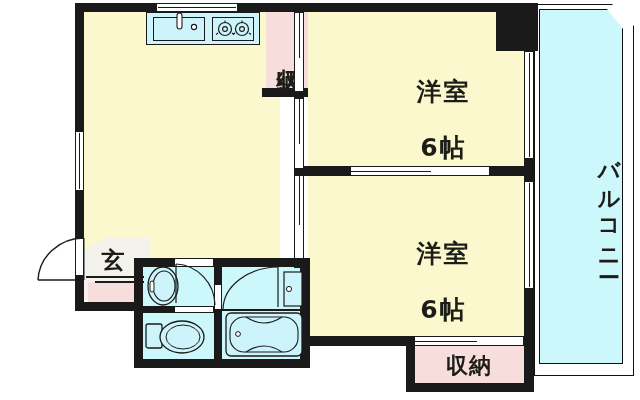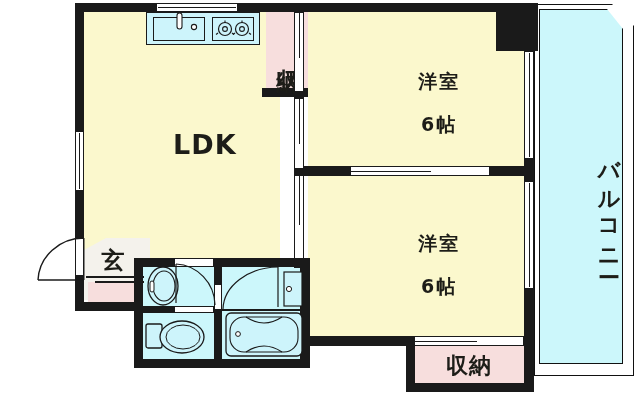--- a/index.html
+++ b/index.html
@@ -22,21 +22,21 @@
   .opening{position:absolute;background:#ffffff;border:1px solid #1a1a1a;box-sizing:border-box;}
   .slide-h{position:absolute;background:#ffffff;border:1px solid #1a1a1a;box-sizing:border-box;}
   .slide-h:after{content:"";position:absolute;left:0;top:50%;width:58%;height:1px;background:#1a1a1a;}
   .slide-v{position:absolute;background:#ffffff;border:1px solid #1a1a1a;box-sizing:border-box;}
   .slide-v:after{content:"";position:absolute;top:0;left:50%;width:1px;height:58%;background:#1a1a1a;}
 
   
   .lbl{position:absolute;color:#1d1d18;text-align:center;line-height:1.12;white-space:pre;
        font-family:"DejaVu Sans","Liberation Sans",sans-serif;font-weight:700;}
   .lbl-ldk{font-size:27px;letter-spacing:1px;}
-  .lbl-room{font-size:19px;letter-spacing:2px;}
+  .lbl-room{font-size:25px;letter-spacing:2px;}
   .lbl-sto{font-size:22px;letter-spacing:1px;font-weight:600;}
   .lbl-sto-v{font-size:22px;writing-mode:vertical-rl;letter-spacing:2px;font-weight:600;}
   .lbl-bal{font-size:22px;writing-mode:vertical-rl;letter-spacing:5px;font-weight:600;}
   .lbl-gen{font-size:23px;font-weight:600;}
 
   
   .fx{position:absolute;box-sizing:border-box;border:1.4px solid #1a1a1a;}
   .fx-blue{background:#cdf4fb;}
   svg{display:block;overflow:visible;}
 </style>
@@ -200,21 +200,21 @@
 
   <svg style="position:absolute;left:226px;top:313px;width:78px;height:44px;">
     <rect x="0" y="0" width="76" height="43" rx="5" fill="#cdf4fb" stroke="#1a1a1a" stroke-width="1.3"></rect>
     <rect x="4" y="4" width="68" height="35" rx="14" fill="#cdf4fb" stroke="#1a1a1a" stroke-width="1.1"></rect>
     <path d="M20,4 Q38,16 56,4" fill="none" stroke="#1a1a1a" stroke-width="1.1"></path>
     <path d="M20,39 Q38,27 56,39" fill="none" stroke="#1a1a1a" stroke-width="1.1"></path>
     <circle cx="12" cy="21" r="2.4" fill="#ffffff" stroke="#1a1a1a" stroke-width="1"></circle>
   </svg>
 
   <div class="lbl lbl-ldk" style="left:124px;top:100px;width:120px;height:64px;">
-    <span>LDK</span><br>
+    <br>
   </div>
 
   <div class="lbl lbl-room" style="left:362px;top:50px;width:120px;height:64px;">
     <span>洋室</span><br>
     <span>6帖</span>
   </div>
 
   <div class="lbl lbl-room" style="left:362px;top:212px;width:120px;height:64px;">
     <span>洋室</span><br>
     <span>6帖</span>

